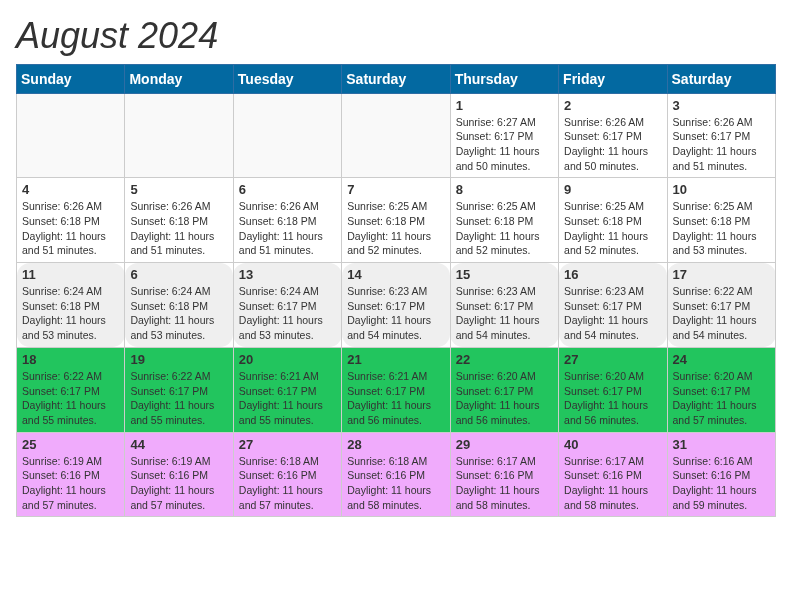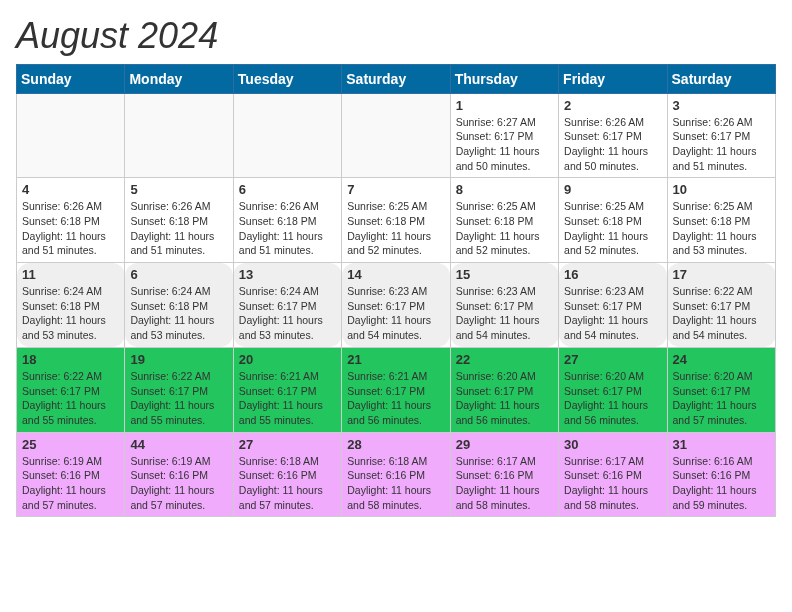--- a/index.html
+++ b/index.html
@@ -237,21 +237,21 @@
         </td>
         <td>
           <span class="day-num">28</span>
           <div class="day-detail">Sunrise: 6:18 AM<br>Sunset: 6:16 PM<br>Daylight: 11 hours and 58 minutes.</div>
         </td>
         <td>
           <span class="day-num">29</span>
           <div class="day-detail">Sunrise: 6:17 AM<br>Sunset: 6:16 PM<br>Daylight: 11 hours and 58 minutes.</div>
         </td>
         <td>
-          <span class="day-num">30</span>
+          <span class="day-num">40</span>
           <div class="day-detail">Sunrise: 6:17 AM<br>Sunset: 6:16 PM<br>Daylight: 11 hours and 58 minutes.</div>
         </td>
         <td>
           <span class="day-num">31</span>
           <div class="day-detail">Sunrise: 6:16 AM<br>Sunset: 6:16 PM<br>Daylight: 11 hours and 59 minutes.</div>
         </td>
       </tr>
     </tbody>
 </table>
 

